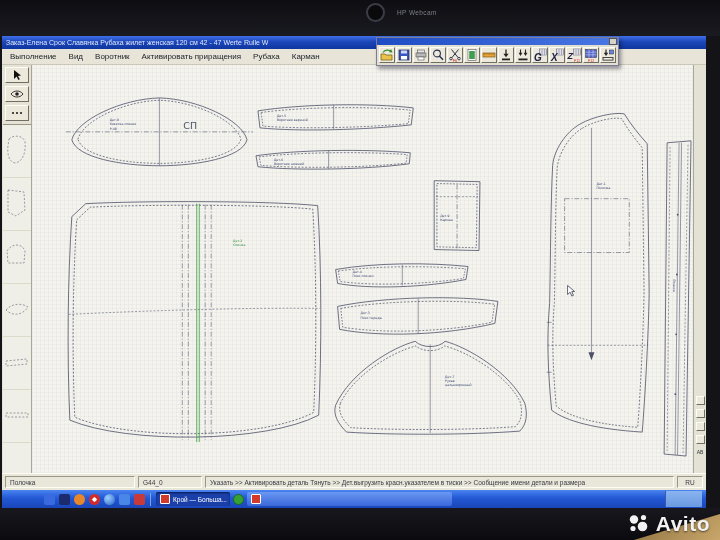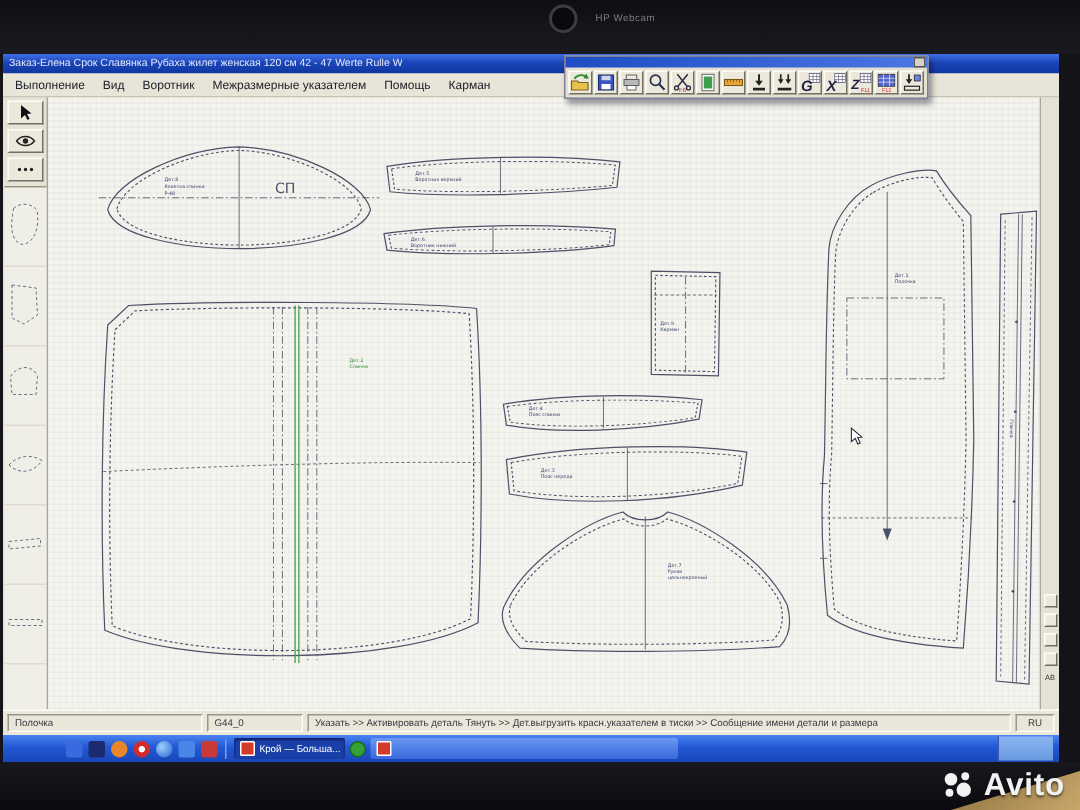--- a/index.html
+++ b/index.html
@@ -110,22 +110,22 @@
   <div class="screen">
 
     <div class="titlebar">
       <span>Заказ-Елена Срок Славянка Рубаха жилет женская 120 см 42 - 47   Werte Rulle W</span>
     </div>
 
     <div class="menubar">
       <span>Выполнение</span>
       <span>Вид</span>
       <span>Воротник</span>
-      <span>Межразмерные указателем</span>
-      <span>Помощь</span>
+      <span>Активировать приращения</span>
+      <span>Рубаха</span>
       <span>Карман</span>
     </div>
 
     <div class="float-tb">
       <div class="tb-title">
         <div class="tb-close"></div>
       </div>
       <div class="tb-row">
         <div class="tb-btn">
           <svg width="14" height="14" viewBox="0 0 14 14">

